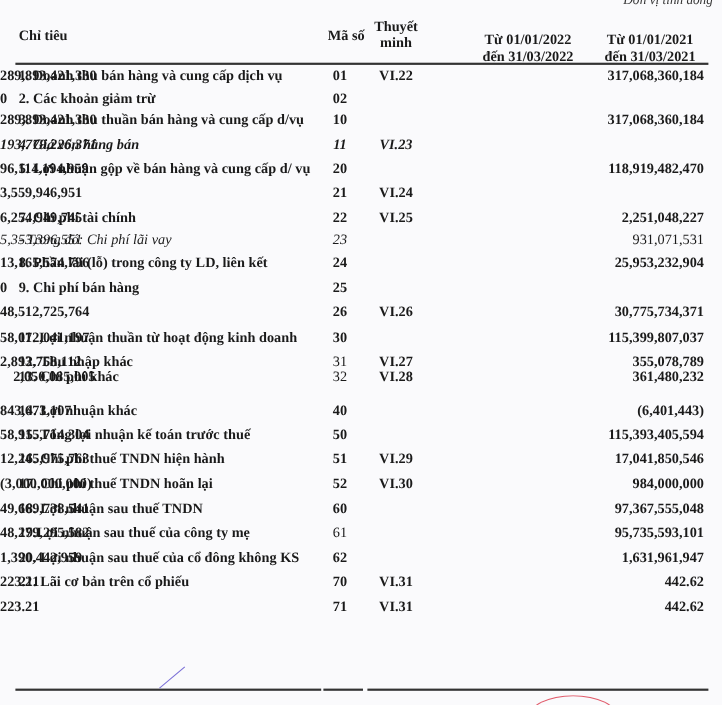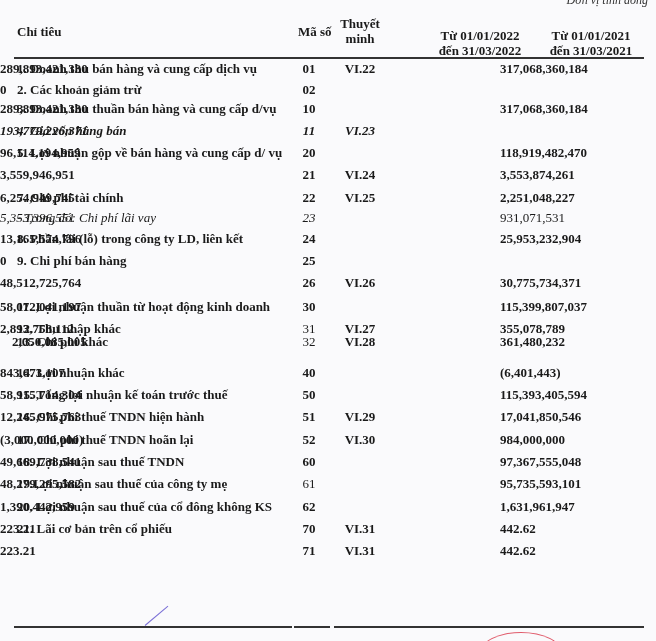--- a/index.html
+++ b/index.html
@@ -60,21 +60,21 @@
     left: 0;
     width: 656px;
     height: 18px;
     font-size: 13px;
     font-weight: bold;
     line-height: 18px;
   }
   .row .name { position: absolute; left: 17px; white-space: nowrap; }
   .row .code { position: absolute; left: 294px; width: 30px; text-align: center; }
   .row .note { position: absolute; left: 340px; width: 40px; text-align: center; }
-  .row .prev { position: absolute; left: 500px; width: 140px; text-align: left; }
+  .row .prev { position: absolute; left: 500px; width: 140px; text-align: right; }
   .row.italic { font-weight: normal; font-style: italic; }
   .row.italic .prev { font-style: normal; }
   .row.light-code .code { font-weight: normal; }
   .bottom-rule {
     position: absolute;
     top: 626px;
     height: 1.5px;
     background: #333;
   }
   .sig-line {
@@ -120,21 +120,21 @@
   </div>
 </div>
 <div class="hdr-rule"></div>
 
 <div class="rows" id="rows">
     <div class="row" style="top: 0px;"><span class="name">1. Doanh thu bán hàng và cung cấp dịch vụ</span><span class="code">01</span><span class="note">VI.22</span><span class="current">289,893,421,330</span><span class="prev">317,068,360,184</span></div>
     <div class="row" style="top: 21px;"><span class="name">2. Các khoản giảm trừ</span><span class="code">02</span><span class="note"></span><span class="current">0</span><span class="prev"></span></div>
     <div class="row" style="top: 40px;"><span class="name">3. Doanh thu thuần bán hàng và cung cấp d/vụ</span><span class="code">10</span><span class="note"></span><span class="current">289,893,421,330</span><span class="prev">317,068,360,184</span></div>
     <div class="row" style="top: 62px; font-style: italic;"><span class="name">4. Giá vốn hàng bán</span><span class="code">11</span><span class="note">VI.23</span><span class="current">193,779,226,371</span></div>
     <div class="row" style="top: 84px;"><span class="name">5. Lợi nhuận gộp về bán hàng và cung cấp d/ vụ</span><span class="code">20</span><span class="note"></span><span class="current">96,114,194,959</span><span class="prev">118,919,482,470</span></div>
-    <div class="row" style="top: 106px;"><span class="code">21</span><span class="note">VI.24</span><span class="current">3,559,946,951</span><span class="prev">3,553,874,261</span></div>
+    <div class="row" style="top: 106px;"><span class="code">21</span><span class="note">VI.24</span><span class="current">3,559,946,951</span></div>
     <div class="row" style="top: 129px;"><span class="name">7. Chi phí tài chính</span><span class="code">22</span><span class="note">VI.25</span><span class="current">6,254,949,745</span><span class="prev">2,251,048,227</span></div>
     <div class="row italic" style="top: 149px;"><span class="name"> - Trong đó: Chi phí lãi vay</span><span class="code">23</span><span class="note"></span><span class="current">5,353,396,551</span><span class="prev">931,071,531</span></div>
     <div class="row" style="top: 170px;"><span class="name">8. Phần lãi (lỗ) trong công ty LD, liên kết</span><span class="code">24</span><span class="note"></span><span class="current">13,165,574,796</span><span class="prev">25,953,232,904</span></div>
     <div class="row" style="top: 192px;"><span class="name">9. Chi phí bán hàng</span><span class="code">25</span><span class="note"></span><span class="current">0</span><span class="prev"></span></div>
     <div class="row" style="top: 214px;"><span class="code">26</span><span class="note">VI.26</span><span class="current">48,512,725,764</span><span class="prev">30,775,734,371</span></div>
     <div class="row" style="top: 238px;"><span class="name">11. Lợi nhuận thuần từ hoạt động kinh doanh</span><span class="code">30</span><span class="note"></span><span class="current">58,072,041,197</span><span class="prev">115,399,807,037</span></div>
     <div class="row light-code" style="top: 260px;"><span class="name">12. Thu nhập khác</span><span class="code">31</span><span class="note">VI.27</span><span class="current">2,893,758,112</span><span class="prev">355,078,789</span></div>
     <div class="row light-code" style="top: 273px; padding-left: 12px;"><span class="name">13. Chi phí khác</span><span class="code">32</span><span class="note">VI.28</span><span class="current">2,050,085,005</span><span class="prev">361,480,232</span></div>
     <div class="row" style="top: 304px;"><span class="name">14. Lợi nhuận khác</span><span class="code">40</span><span class="note"></span><span class="current">843,673,107</span><span class="prev">(6,401,443)</span></div>
     <div class="row" style="top: 326px;"><span class="name">15. Tổng lợi nhuận kế toán trước thuế</span><span class="code">50</span><span class="note"></span><span class="current">58,915,714,304</span><span class="prev">115,393,405,594</span></div>

